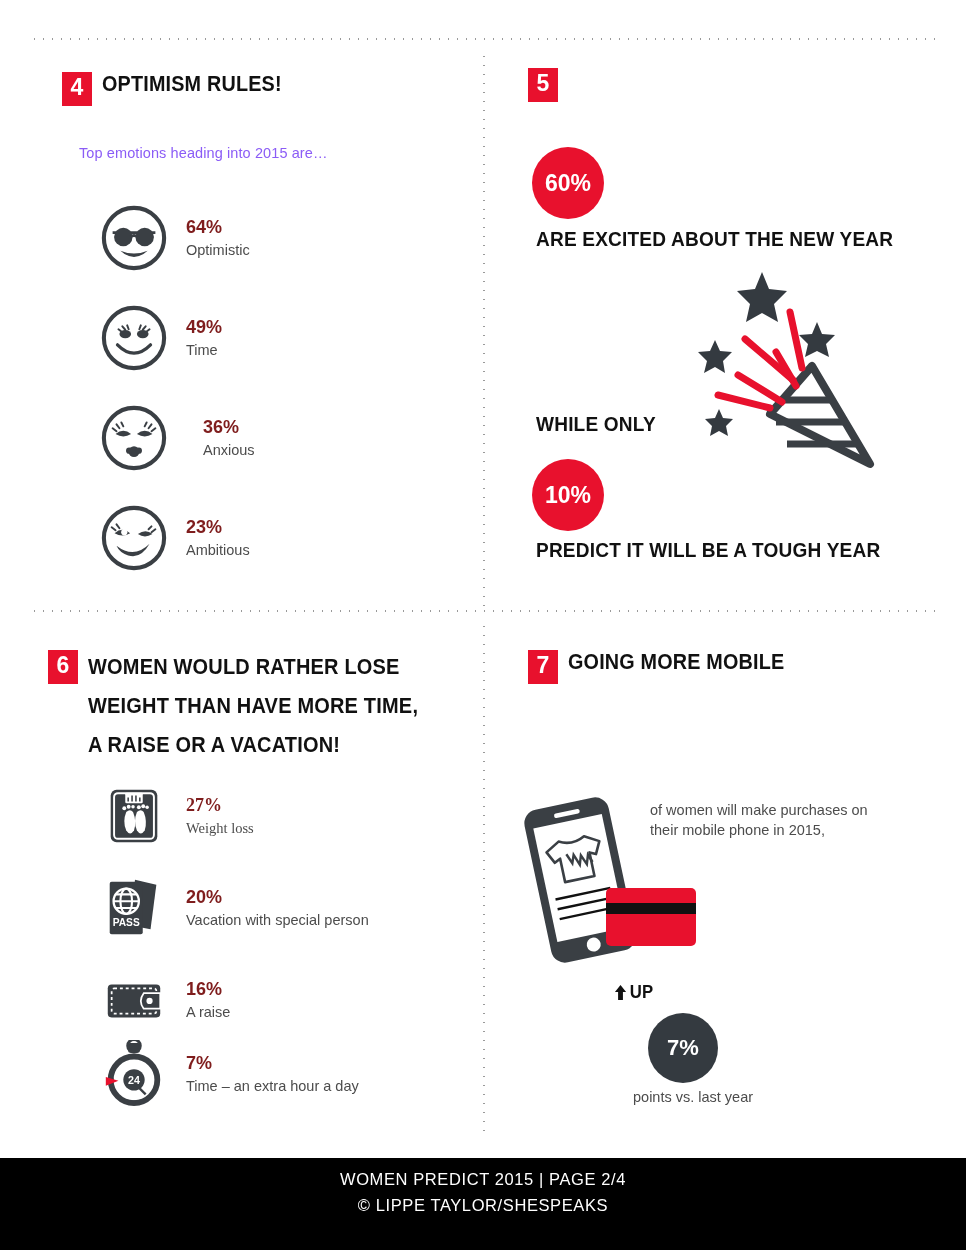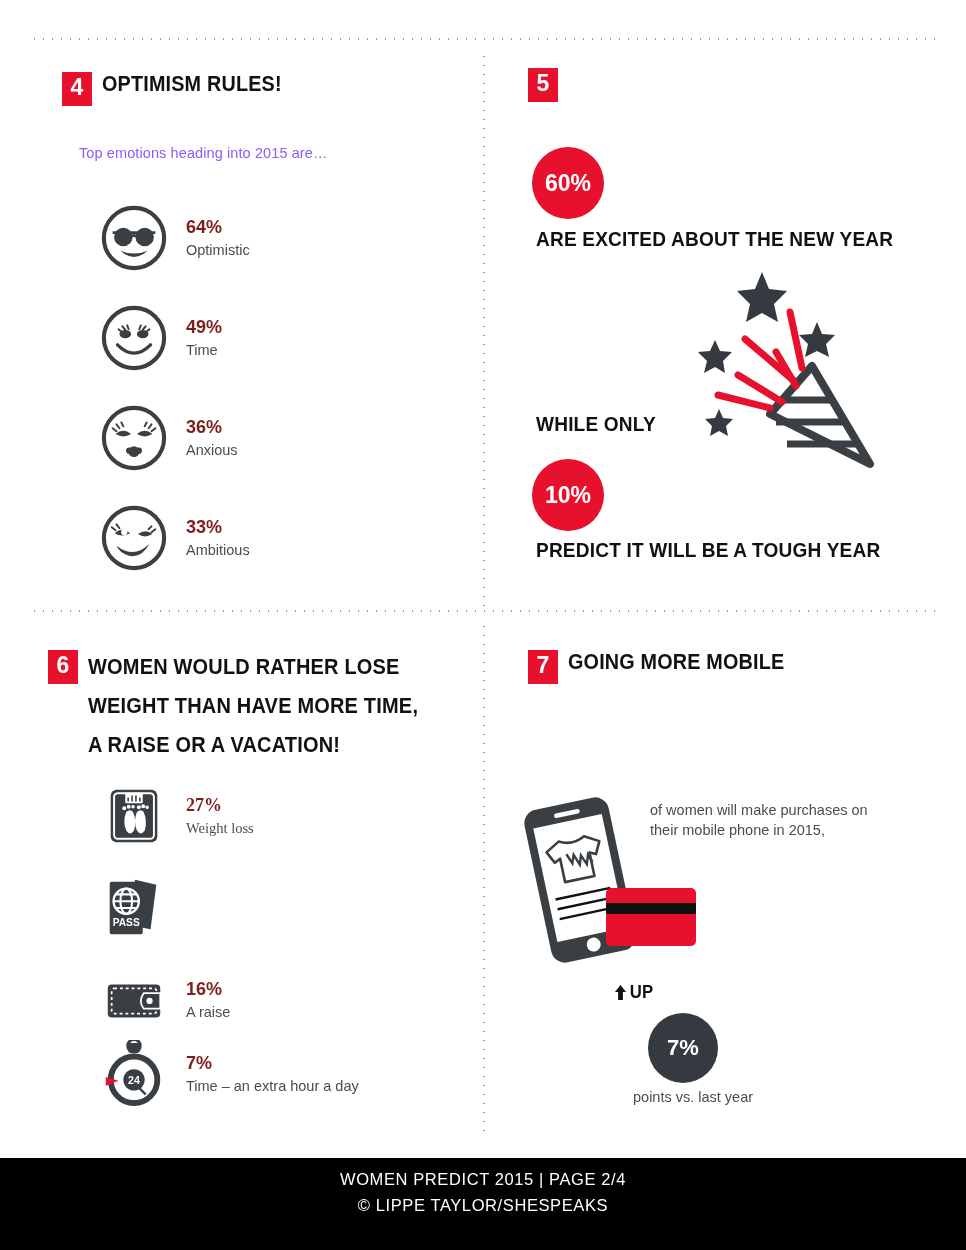--- a/index.html
+++ b/index.html
@@ -119,21 +119,21 @@
       <path d="M19 26 l4 3 M23 23 l3 3.5 M28 22 l1.5 4" stroke="#3a3f44" stroke-width="2" fill="none" stroke-linecap="round"></path>
       <path d="M51 26 l-4 3 M47 23 l-3 3.5 M42 22 l-1.5 4" stroke="#3a3f44" stroke-width="2" fill="none" stroke-linecap="round"></path>
       <path d="M18 42 q17 17 34 0" stroke="#3a3f44" stroke-width="3.4" fill="none" stroke-linecap="round"></path>
     </svg>
     <div class="stat-txt">
       <div class="stat-pct">49%</div>
       <div class="stat-lbl">Time</div>
     </div>
   </div>
 
-  <div class="stat-row" style="left:100px; top:404px;">
+  <div class="stat-row" style="left:100px; top:404px;gap:17px;">
     <svg class="stat-ico" viewBox="0 0 70 70">
       <circle cx="35" cy="35" r="31" fill="none" stroke="#3a3f44" stroke-width="4.2"></circle>
       <path d="M16 31 q8 -7 16 0 q-8 5 -16 0 z" fill="#3a3f44"></path>
       <path d="M38 31 q8 -7 16 0 q-8 5 -16 0 z" fill="#3a3f44"></path>
       <path d="M13 25 l4 3 M17 21 l3 4 M22 19 l2 4" stroke="#3a3f44" stroke-width="2" fill="none" stroke-linecap="round"></path>
       <path d="M57 25 l-4 3 M53 21 l-3 4 M48 19 l-2 4" stroke="#3a3f44" stroke-width="2" fill="none" stroke-linecap="round"></path>
       <circle cx="35" cy="49" r="5.6" fill="#3a3f44"></circle>
       <circle cx="30" cy="48" r="3.2" fill="#3a3f44"></circle>
       <circle cx="40" cy="48" r="3.2" fill="#3a3f44"></circle>
     </svg>
@@ -147,21 +147,21 @@
     <svg class="stat-ico" viewBox="0 0 70 70">
       <circle cx="35" cy="35" r="31" fill="none" stroke="#3a3f44" stroke-width="4.2"></circle>
       <path d="M15 30 q8 -7 16 0 q-8 5 -16 0 z" fill="#3a3f44"></path>
       <circle cx="25" cy="29" r="3.2" fill="#ffffff"></circle>
       <path d="M39 31 q8 -6 15 0 q-8 5 -15 0 z" fill="#3a3f44"></path>
       <path d="M12 24 l4 3 M17 21 l3 4" stroke="#3a3f44" stroke-width="2" fill="none" stroke-linecap="round"></path>
       <path d="M57 26 l-4 3 M53 23 l-3 3" stroke="#3a3f44" stroke-width="2" fill="none" stroke-linecap="round"></path>
       <path d="M17 43 q18 14 34 -2 q-9 16 -22 12 q-9 -3 -12 -10 z" fill="#3a3f44"></path>
     </svg>
     <div class="stat-txt">
-      <div class="stat-pct">33%</div>
+      <div class="stat-pct">23%</div>
       <div class="stat-lbl">Ambitious</div>
     </div>
   </div>
 
   <div class="sec-head" style="left:528px; top:68px;">
     <span class="badge">5</span>
   </div>
 
   <div class="circ circ-red" style="left:532px; top:147px; width:72px; height:72px; font-size:23px;">60%</div>
   <div class="bold-line" style="left:536px; top:227px; font-size:20.5px;">ARE EXCITED ABOUT THE NEW YEAR</div>
@@ -219,20 +219,24 @@
 
   <div class="stat-row" style="left:100px; top:874px;">
     <svg class="stat-ico" viewBox="0 0 70 70">
       <path d="M36 6 l22 5 -6 46 -20 -4 z" fill="#3a3f44"></path>
       <rect x="10" y="8" width="34" height="54" rx="2" fill="#3a3f44"></rect>
       <circle cx="27" cy="28" r="13" fill="none" stroke="#ffffff" stroke-width="2.4"></circle>
       <ellipse cx="27" cy="28" rx="6" ry="13" fill="none" stroke="#ffffff" stroke-width="2.2"></ellipse>
       <path d="M14 28 h26 M16 21 h22 M16 35 h22" stroke="#ffffff" stroke-width="2.2"></path>
       <text x="27" y="54" font-family="Liberation Sans, sans-serif" font-size="10.5" font-weight="bold" fill="#ffffff" text-anchor="middle">PASS</text>
     </svg>
+    <div class="stat-txt">
+      <div class="stat-pct">20%</div>
+      <div class="stat-lbl">Vacation with special person</div>
+    </div>
   </div>
 
   <div class="stat-row" style="left:100px; top:966px;">
     <svg class="stat-ico" viewBox="0 0 70 70">
       <rect x="8" y="19" width="54" height="34" rx="4" fill="#3a3f44"></rect>
       <rect x="12" y="23" width="46" height="26" rx="2.5" fill="none" stroke="#ffffff" stroke-width="1.8" stroke-dasharray="3 3"></rect>
       <path d="M45 28 h17 v16 h-17 q-6 -8 0 -16 z" fill="#3a3f44" stroke="#ffffff" stroke-width="1.8"></path>
       <circle cx="51" cy="36" r="3.2" fill="#ffffff"></circle>
     </svg>
     <div class="stat-txt">

